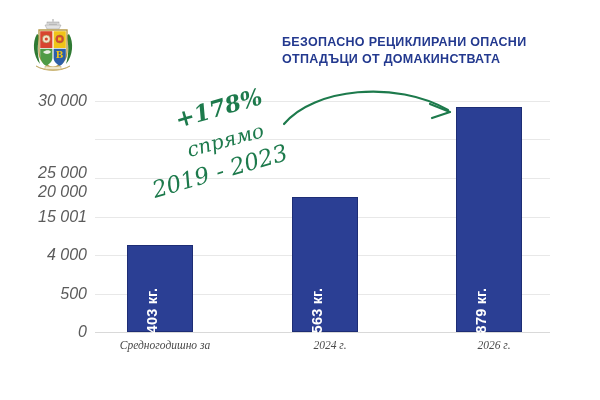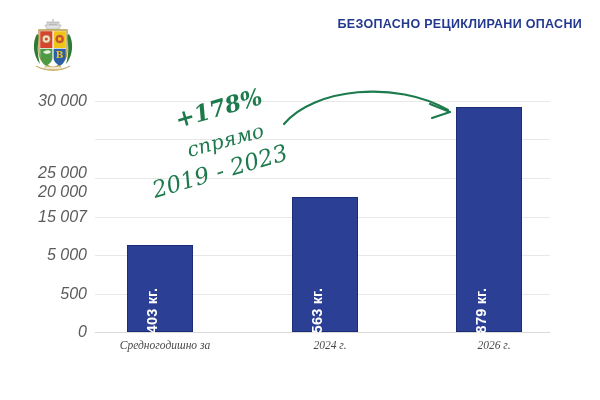--- a/index.html
+++ b/index.html
@@ -29,23 +29,23 @@
     left: 28px;
     top: 18px;
     width: 50px;
     height: 58px;
   }
 
   
   #title-block {
     position: absolute;
     right: 18px;
-    top: 16px;
+    top: 34px;
     width: 300px;
-    text-align: right;
+    text-align: left;
   }
   .title-line {
     font-family: "Liberation Sans", sans-serif;
     font-weight: bold;
     font-size: 12.5px;
     letter-spacing: 0.3px;
     line-height: 17px;
     color: #23398f;
     white-space: nowrap;
   }
@@ -192,27 +192,28 @@
       <path d="M15 34 C18 31.5, 22 31.5, 23 34 C21 36.5, 17 36.5, 15 34 Z" fill="#e8efe2"></path>
       <text x="31.5" y="40" font-family="DejaVu Serif, serif" font-size="9" font-weight="bold" fill="#f0c419" text-anchor="middle">B</text>
 
       <path d="M8 48 C18 54, 32 54, 42 48 C34 53, 16 53, 8 48 Z" fill="#e8d9a8" stroke="#b79b4a" stroke-width="0.6"></path>
       <rect x="17" y="48.5" width="16" height="3" fill="#efe6c9" stroke="#b79b4a" stroke-width="0.4"></rect>
     </svg>
   </div>
 
   <div id="title-block">
     <div class="title-line">БЕЗОПАСНО РЕЦИКЛИРАНИ ОПАСНИ</div>
+    <div class="title-line">ОТПАДЪЦИ ОТ ДОМАКИНСТВАТА</div>
   </div>
 
   <div class="ytick" style="top:101px;">30 000</div>
   <div class="ytick" style="top:129px;margin-top:44px;">25 000</div>
   <div class="ytick" style="top:192px;">20 000</div>
-  <div class="ytick" style="top:217px;">15 007</div>
-  <div class="ytick" style="top:255px;">5 000</div>
+  <div class="ytick" style="top:217px;">15 001</div>
+  <div class="ytick" style="top:255px;">4 000</div>
   <div class="ytick" style="top:294px;text-align:right;">500</div>
   <div class="ytick" style="top:332px;">0</div>
 
   <div id="plot">
     <div class="gridline" style="top:0px;"></div>
     <div class="gridline" style="top:38px;"></div>
     <div class="gridline" style="top:77px;"></div>
     <div class="gridline" style="top:116px;"></div>
     <div class="gridline" style="top:154px;"></div>
     <div class="gridline" style="top:193px;"></div>

